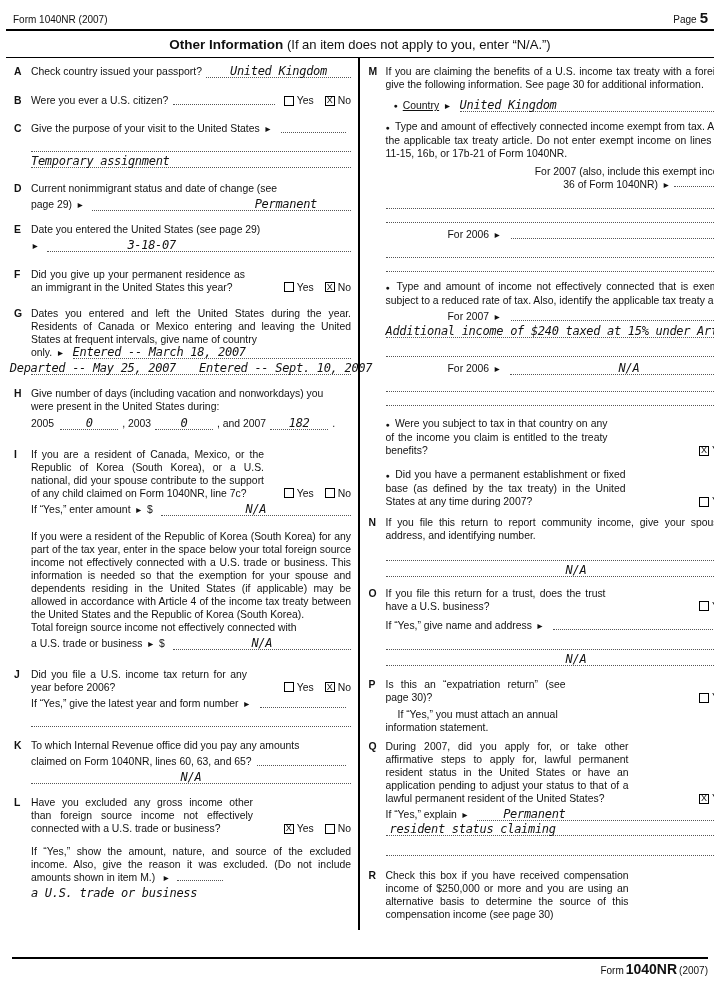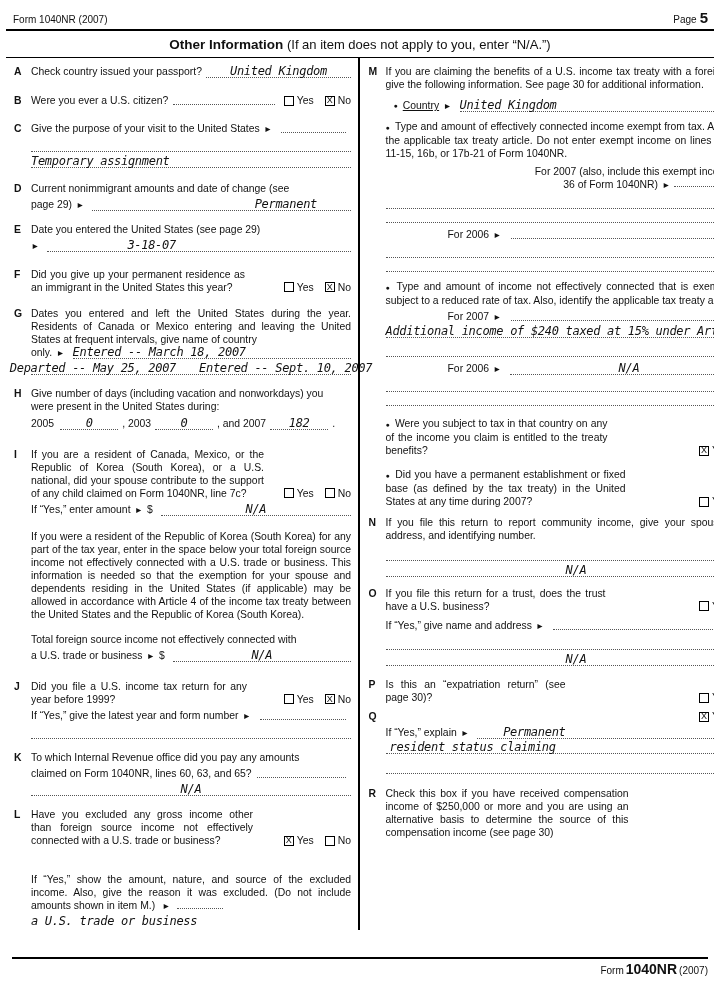--- a/index.html
+++ b/index.html
@@ -124,21 +124,21 @@
         <div class="blank" style="margin-top:4px;"></div>
         <div class="ansline left mt3">
             <span class="hand">Temporary assignment</span>
           </div>
       </div>
     </div>
 
     <div class="item" style="margin-top:14px;">
       <span class="ltr">D</span>
       <div class="bd">
-        <div>Current nonimmigrant amounts and date of change (see</div>
+        <div>Current nonimmigrant status and date of change (see</div>
         <div class="row mt3">
           <span style="flex:none;">page 29)</span>
           <span class="arrow">►</span>
           <span class="ansline grow rightish">
               <span class="hand">Permanent</span>
             </span>
         </div>
       </div>
     </div>
 
@@ -232,37 +232,37 @@
         </div>
         <div class="row mt3">
           <span style="flex:none;">If “Yes,” enter amount</span>
           <span class="arrow">►</span>
           <span style="flex:none; margin-right:4px;">$</span>
           <span class="ansline grow">
               <span class="hand">N/A</span>
             </span>
         </div>
         <div class="just" style="margin-top:14px;">If you were a resident of the Republic of Korea (South Korea) for any part of the tax year, enter in the space below your total foreign source income not effectively connected with a U.S. trade or business. This information is needed so that the exemption for your spouse and dependents residing in the United States (if applicable) may be allowed in accordance with Article 4 of the income tax treaty between the United States and the Republic of Korea (South Korea).</div>
-        <div style="margin-top:12px;">Total foreign source income not effectively connected with</div>
+        <div style="">Total foreign source income not effectively connected with</div>
         <div class="row mt3">
           <span style="flex:none;">a U.S. trade or business</span>
           <span class="arrow">►</span>
           <span style="flex:none; margin-right:4px;">$</span>
           <span class="ansline grow">
               <span class="hand">N/A</span>
             </span>
         </div>
       </div>
     </div>
 
     <div class="item" style="margin-top:18px;">
       <span class="ltr">J</span>
       <div class="bd">
         <div class="qsplit">
-          <span class="qt" style="width:216px;">Did you file a U.S. income tax return for any year before 1999?</span>
+          <span class="qt" style="width:216px;">Did you file a U.S. income tax return for any year before 2006?</span>
           <span class="yn">
             <span class="cb">
                 <span></span>
               </span>
               <span class="cbl">Yes</span>
             <span class="cb">
                 <span>X</span>
               </span>
               <span class="cbl">No</span>
           </span>
@@ -299,21 +299,21 @@
             <span class="cb">
                 <span>X</span>
               </span>
               <span class="cbl">Yes</span>
             <span class="cb">
                 <span></span>
               </span>
               <span class="cbl">No</span>
           </span>
         </div>
-        <div class="just" style="margin-top:26px;"><span>If “Yes,” show the amount, nature, and source of the excluded income. Also, give the reason it was excluded. (Do not include amounts shown in item M.)</span> <span class="arrow">►</span> <span class="inlead" style="width:46px;"></span></div>
+        <div class="just" style="margin-top:10px;"><span>If “Yes,” show the amount, nature, and source of the excluded income. Also, give the reason it was excluded. (Do not include amounts shown in item M.)</span> <span class="arrow">►</span> <span class="inlead" style="width:46px;"></span></div>
         <div class="mt3"><span class="hand">a U.S. trade or business</span></div>
       </div>
     </div>
 
   </div>
   <div class="vr"></div>
 
   <div class="colR">
 
     <div class="item first">
@@ -451,27 +451,29 @@
             <span class="cb">
                 <span></span>
               </span>
               <span class="cbl">Yes</span>
             <span class="cb">
                 <span>X</span>
               </span>
               <span class="cbl">No</span>
           </span>
         </div>
+        <div class="notepara" style="margin-top:4px; width:225px;">If “Yes,” you must attach an annual information statement.</div>
       </div>
     </div>
 
     <div class="item" style="margin-top:6px;">
       <span class="ltr">Q</span>
       <div class="bd">
         <div class="qsplit">
+          <span class="qt" style="width:243px;">During 2007, did you apply for, or take other affirmative steps to apply for, lawful permanent resident status in the United States or have an application pending to adjust your status to that of a lawful permanent resident of the United States?</span>
           <span class="yn">
             <span class="cb">
                 <span>X</span>
               </span>
               <span class="cbl">Yes</span>
             <span class="cb">
                 <span></span>
               </span>
               <span class="cbl">No</span>
           </span>

